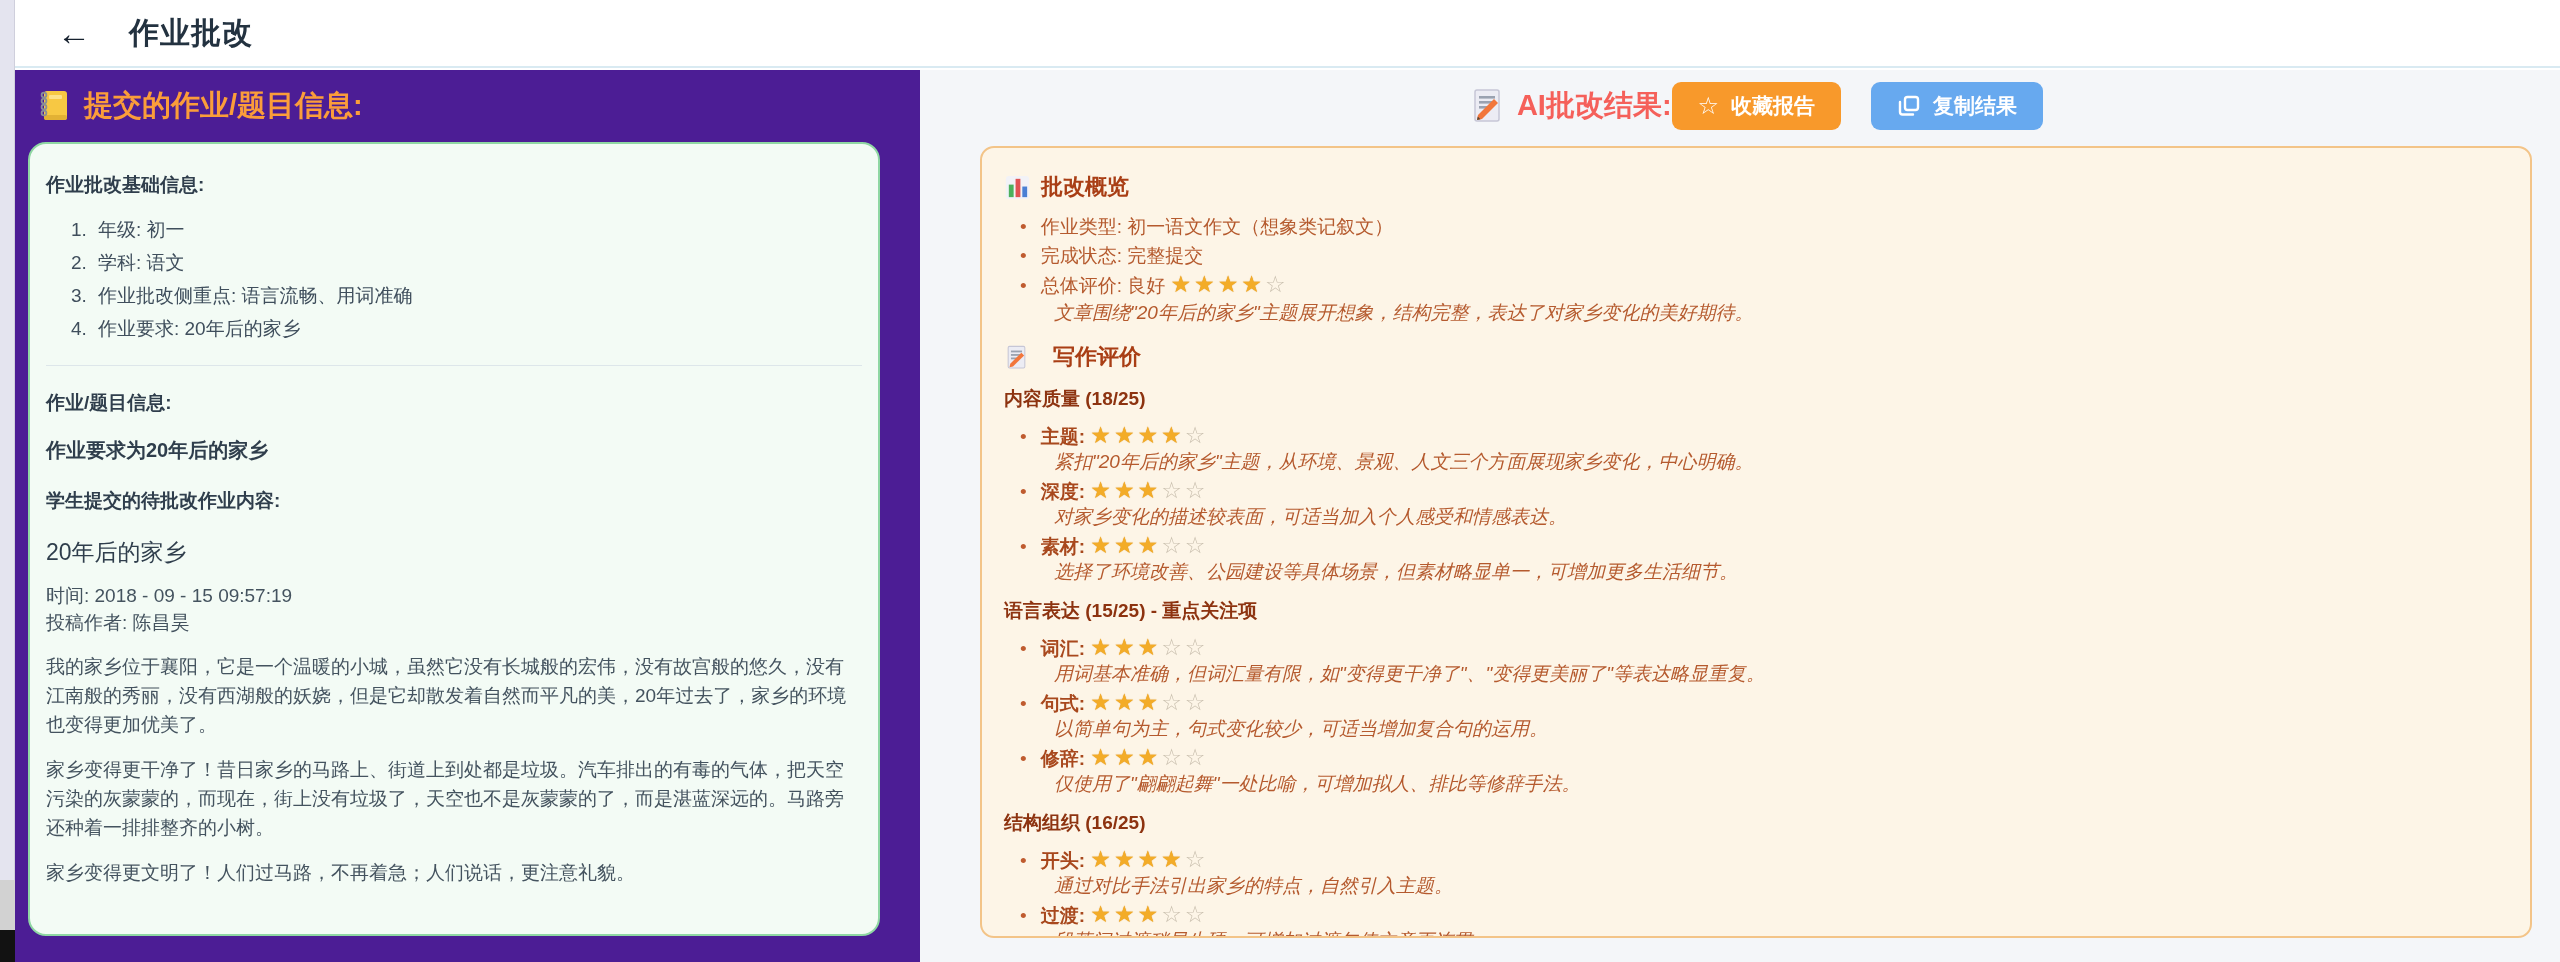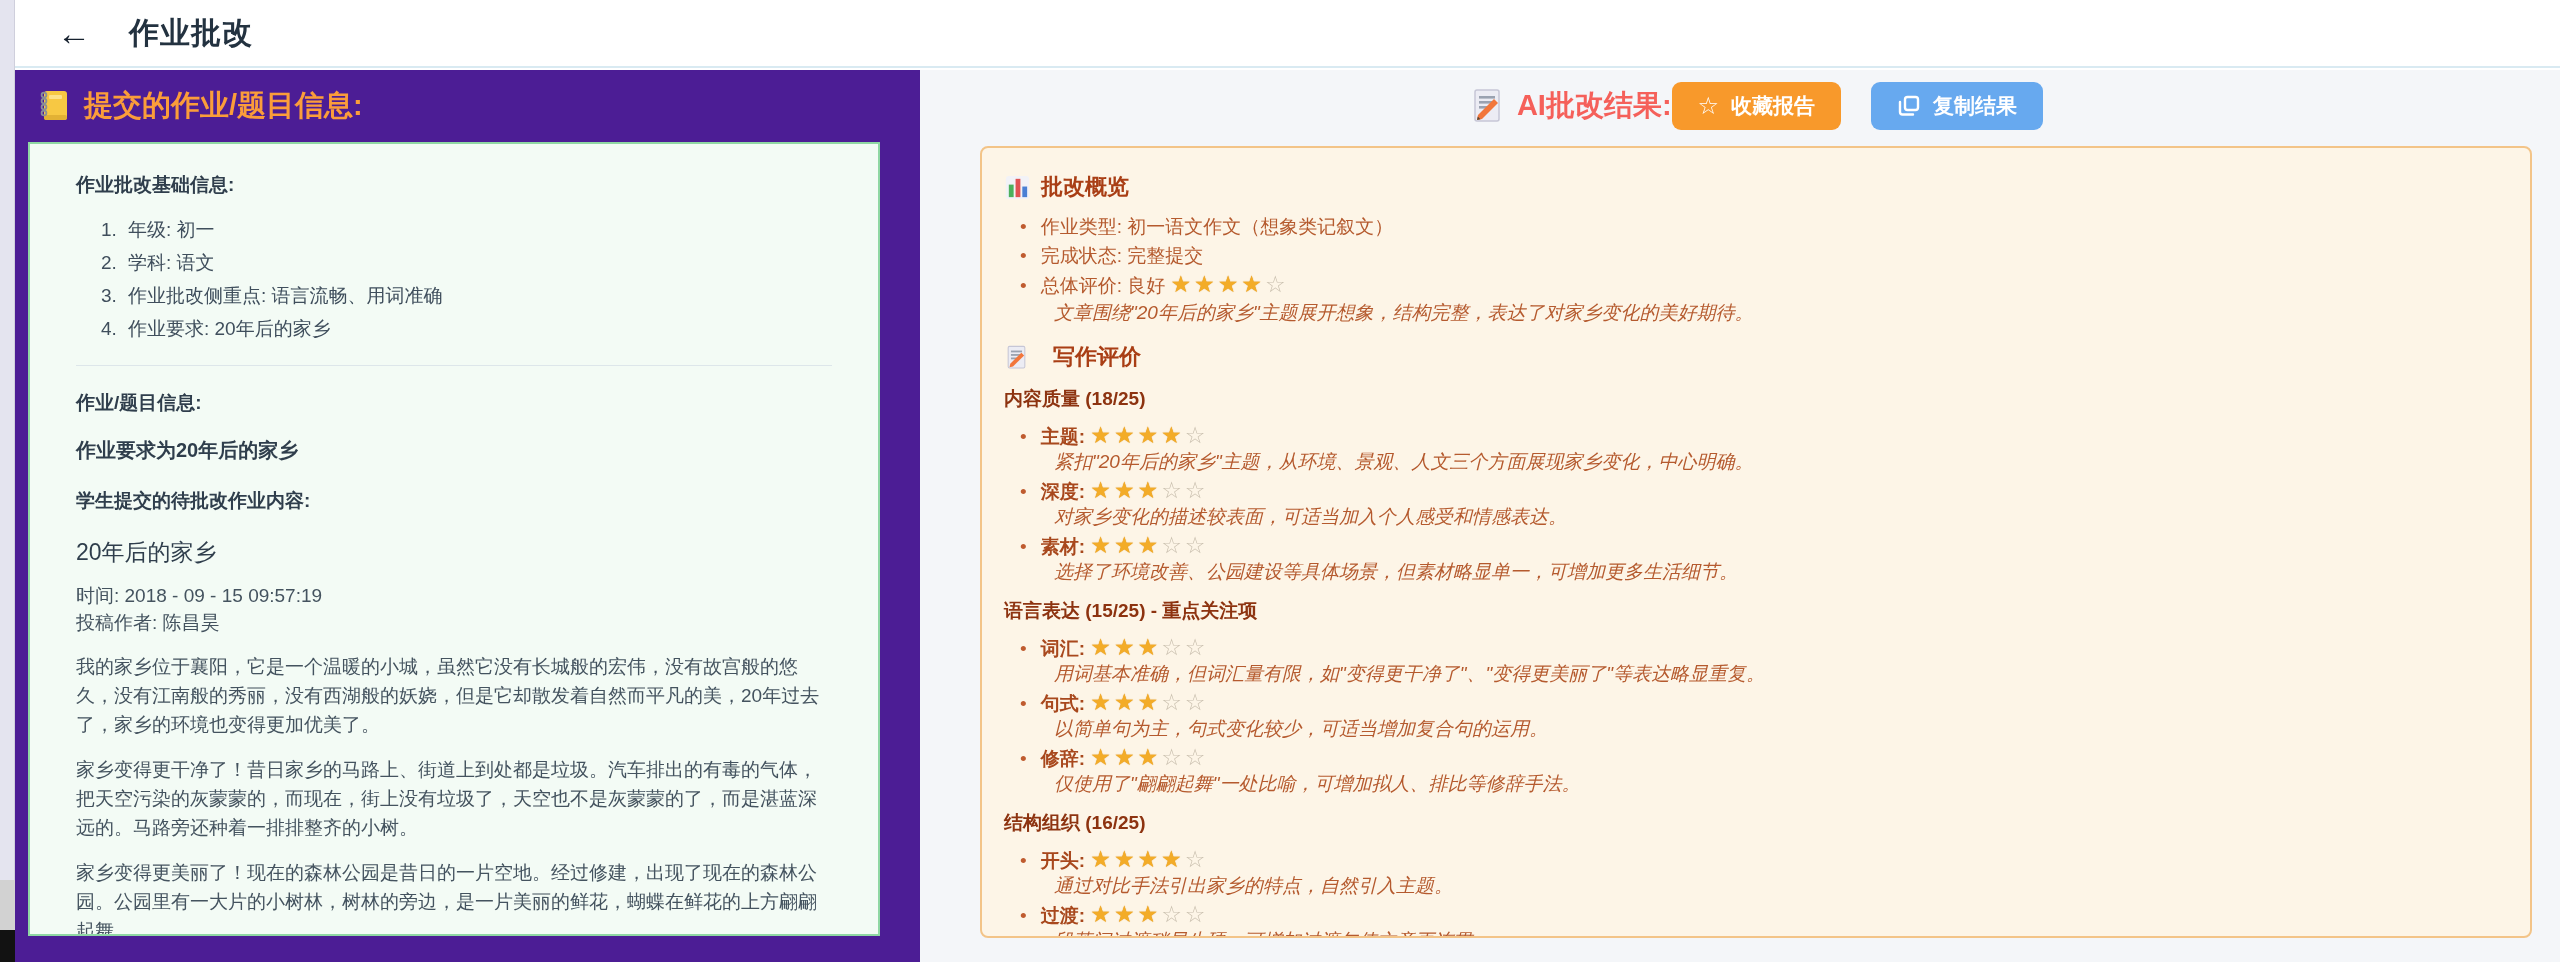--- a/index.html
+++ b/index.html
@@ -19,21 +19,21 @@
   h1.page-title { font-size:30px; font-weight:bold; color:#233240; margin-left:38px; letter-spacing:1px; }
 
   main { position:absolute; left:15px; top:70px; right:0; bottom:0; display:flex; }
 
   
   .left-panel { width:905px; background:#4c1d95; padding:16px 0 0 13px; flex:none; }
   .panel-title { display:flex; align-items:center; gap:12px; font-size:29px; font-weight:bold; }
   .panel-title.orange { color:#fb9d3a; margin-left:8px; }
   .panel-title.red { color:#f5605a; }
   .green-card { margin-top:16px; width:852px; height:794px; background:#f3fbf5;
-                border:2px solid #8fd7a3; border-radius:0; padding:26px 46px;
+                border:2px solid #8fd7a3; border-radius:18px; padding:26px 16px;
                 color:#3f4e5c; font-size:19px; overflow:hidden; }
   .green-card .hd { font-weight:bold; color:#2f3e4c; line-height:29px; }
   .green-card ol { margin:14px 0 20px 0; padding-left:46px; }
   .green-card ol li { line-height:33px; color:#3f4e5c; padding-left:6px; }
   .green-card hr { border:none; border-top:1px solid #dde6ea; margin:20px 0 22px; }
   .req-line { font-weight:bold; color:#2f3e4c; font-size:20px; margin:20px 0 22px; }
   .essay-title { font-size:23px; font-weight:normal; color:#2f3e4c; margin:22px 0 14px; }
   .meta-line { line-height:27px; color:#44535f; }
   .essay-p { margin:16px 0; line-height:29px; color:#44535f; }
 
@@ -42,21 +42,21 @@
   .right-head { display:flex; align-items:center; justify-content:center; }
   .actions { display:flex; gap:30px; }
   .btn { display:flex; align-items:center; gap:12px; height:48px; border:none; border-radius:9px;
          padding:0 26px; font-size:21px; font-weight:bold; color:#fff; cursor:pointer;
          font-family:inherit; }
   .btn-fav { background:#f8992b; }
   .btn-copy { background:#67a9ef; }
   .star-glyph { font-size:24px; line-height:1; }
 
   .cream-card { margin-top:16px; height:792px; background:#fdf5e7; border:2px solid #f3c488;
-                border-radius:8px; padding:24px 40px 0 22px; overflow:hidden;
+                border-radius:14px; padding:24px 40px 0 22px; overflow:hidden;
                 color:#b55a2e; font-size:19px; }
   .sec-head { display:flex; align-items:center; gap:10px; font-size:22px; font-weight:bold;
               color:#a93e15; line-height:30px; margin-bottom:10px; }
   .sec-head.mt { margin-top:16px;gap:24px; }
   ul.ov-list { list-style:none; }
   ul.ov-list li { line-height:29px; padding-left:16px; position:relative; }
   ul.ov-list li .dot, .rate-row .dot { color:#bf5b2f; margin-right:14px; font-size:19px; }
   .ov-note { font-style:italic; line-height:26px; margin-left:50px; color:#b55a2e; }
   .group-title { font-weight:bold; color:#8d3310; line-height:26px; margin:14px 0 10px; }
   .group-title .suffix { }
@@ -112,21 +112,20 @@
       <hr>
       <p class="hd">作业/题目信息:</p>
       <p class="req-line">作业要求为20年后的家乡</p>
       <p class="hd">学生提交的待批改作业内容:</p>
       <h3 class="essay-title">20年后的家乡</h3>
       <p class="meta-line">时间: 2018 - 09 - 15 09:57:19</p>
       <p class="meta-line">投稿作者: 陈昌昊</p>
       <div id="essay-paragraphs">
           <p class="essay-p">我的家乡位于襄阳，它是一个温暖的小城，虽然它没有长城般的宏伟，没有故宫般的悠久，没有江南般的秀丽，没有西湖般的妖娆，但是它却散发着自然而平凡的美，20年过去了，家乡的环境也变得更加优美了。</p>
           <p class="essay-p">家乡变得更干净了！昔日家乡的马路上、街道上到处都是垃圾。汽车排出的有毒的气体，把天空污染的灰蒙蒙的，而现在，街上没有垃圾了，天空也不是灰蒙蒙的了，而是湛蓝深远的。马路旁还种着一排排整齐的小树。</p>
-          <p class="essay-p">家乡变得更美丽了！现在的森林公园是昔日的一片空地。经过修建，出现了现在的森林公园。公园里有一大片的小树林，树林的旁边，是一片美丽的鲜花，蝴蝶在鲜花的上方翩翩起舞。</p>
           <p class="essay-p">家乡变得更文明了！人们过马路，不再着急；人们说话，更注意礼貌。</p>
         </div>
     </div>
   </section>
 
   <section class="right-panel">
     <div class="right-head">
       <div class="panel-title red">
         <svg class="icon" width="36" height="36" viewBox="0 0 36 36">
           <rect x="6" y="2" width="24" height="31" rx="2" fill="#ececf4" stroke="#c6c6d6" stroke-width="1.5"></rect>

